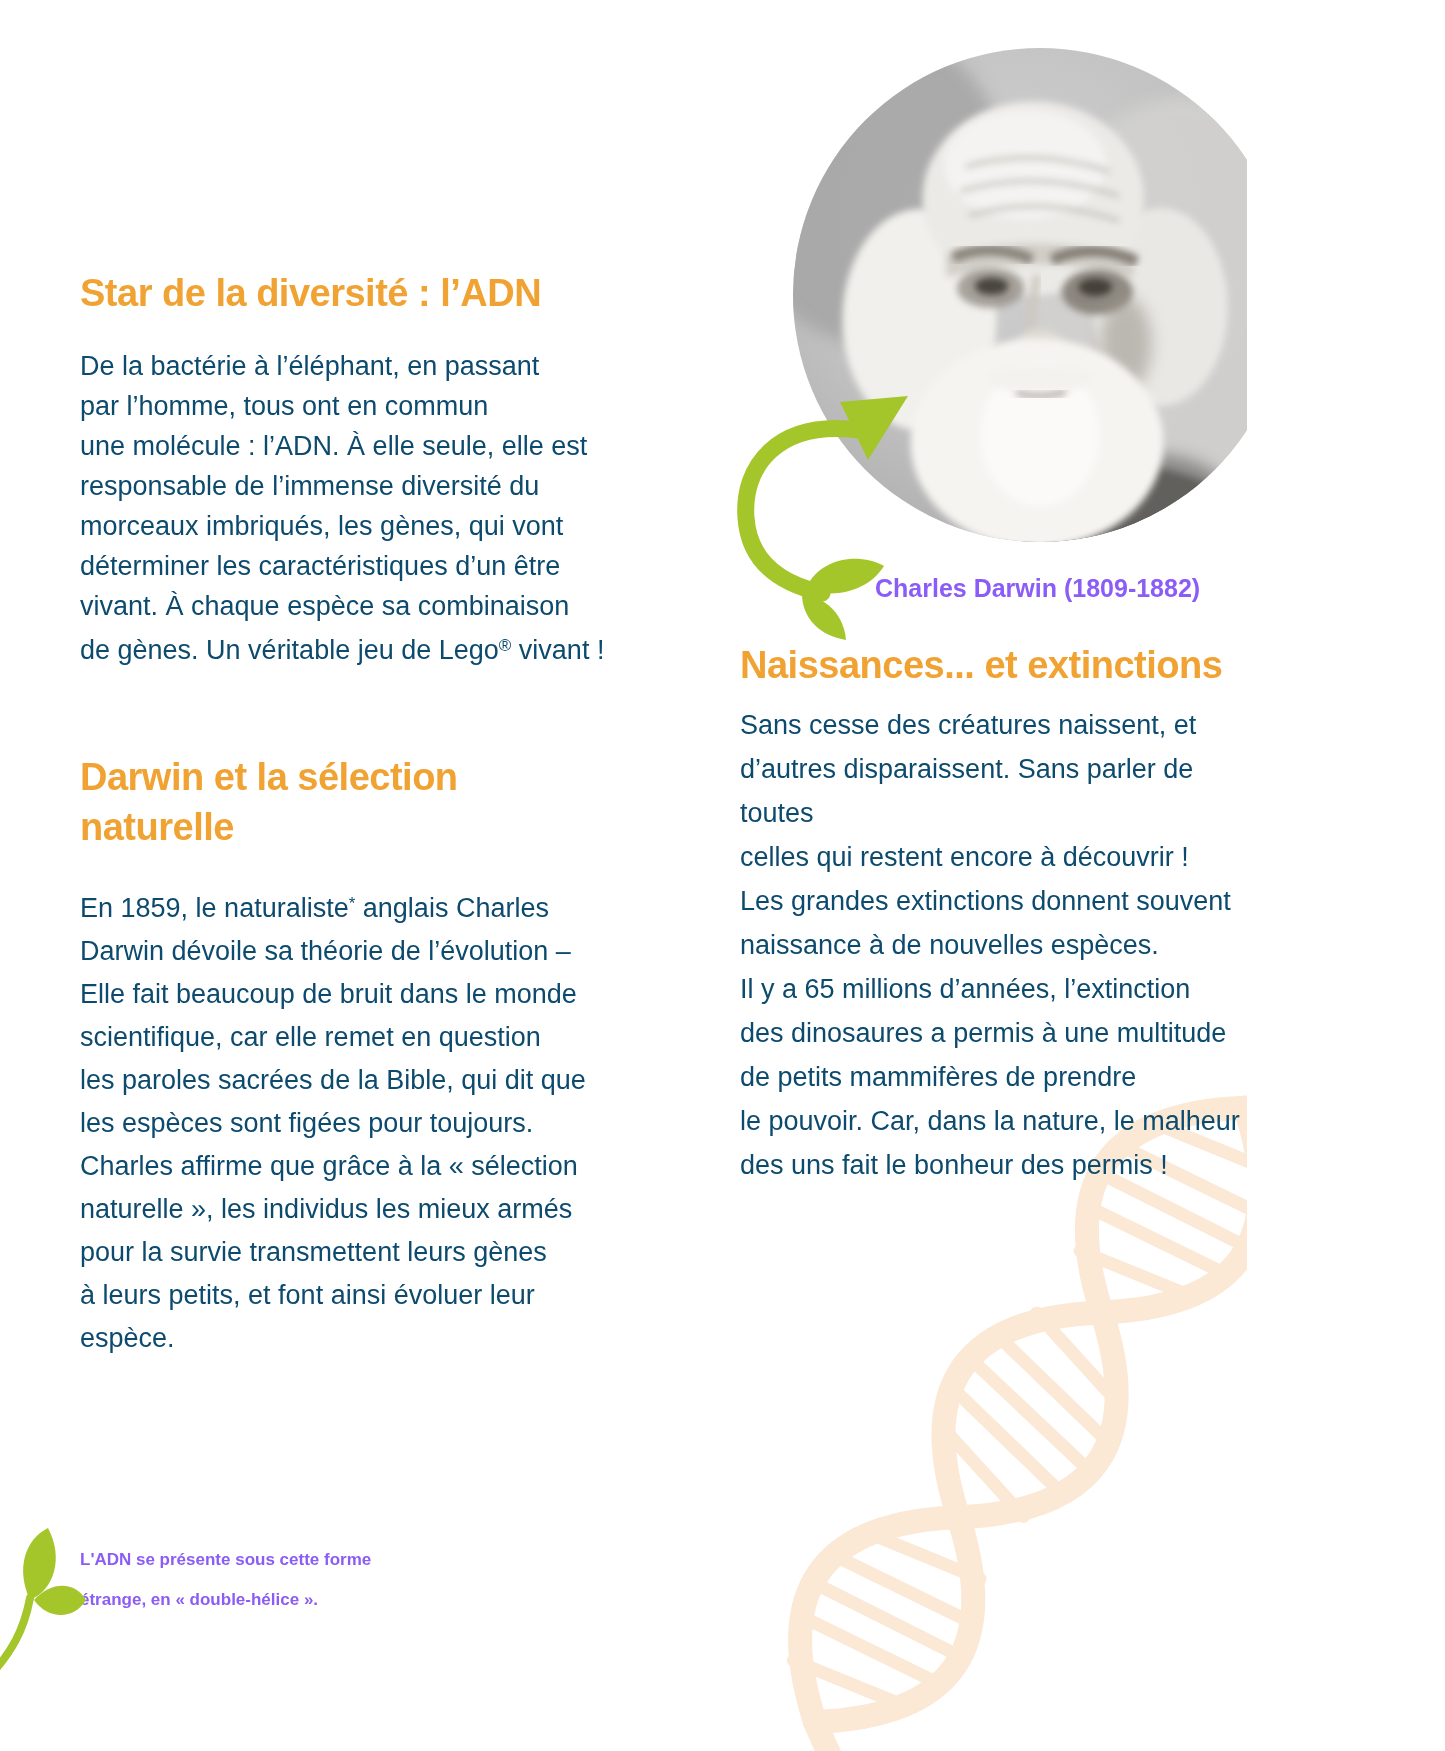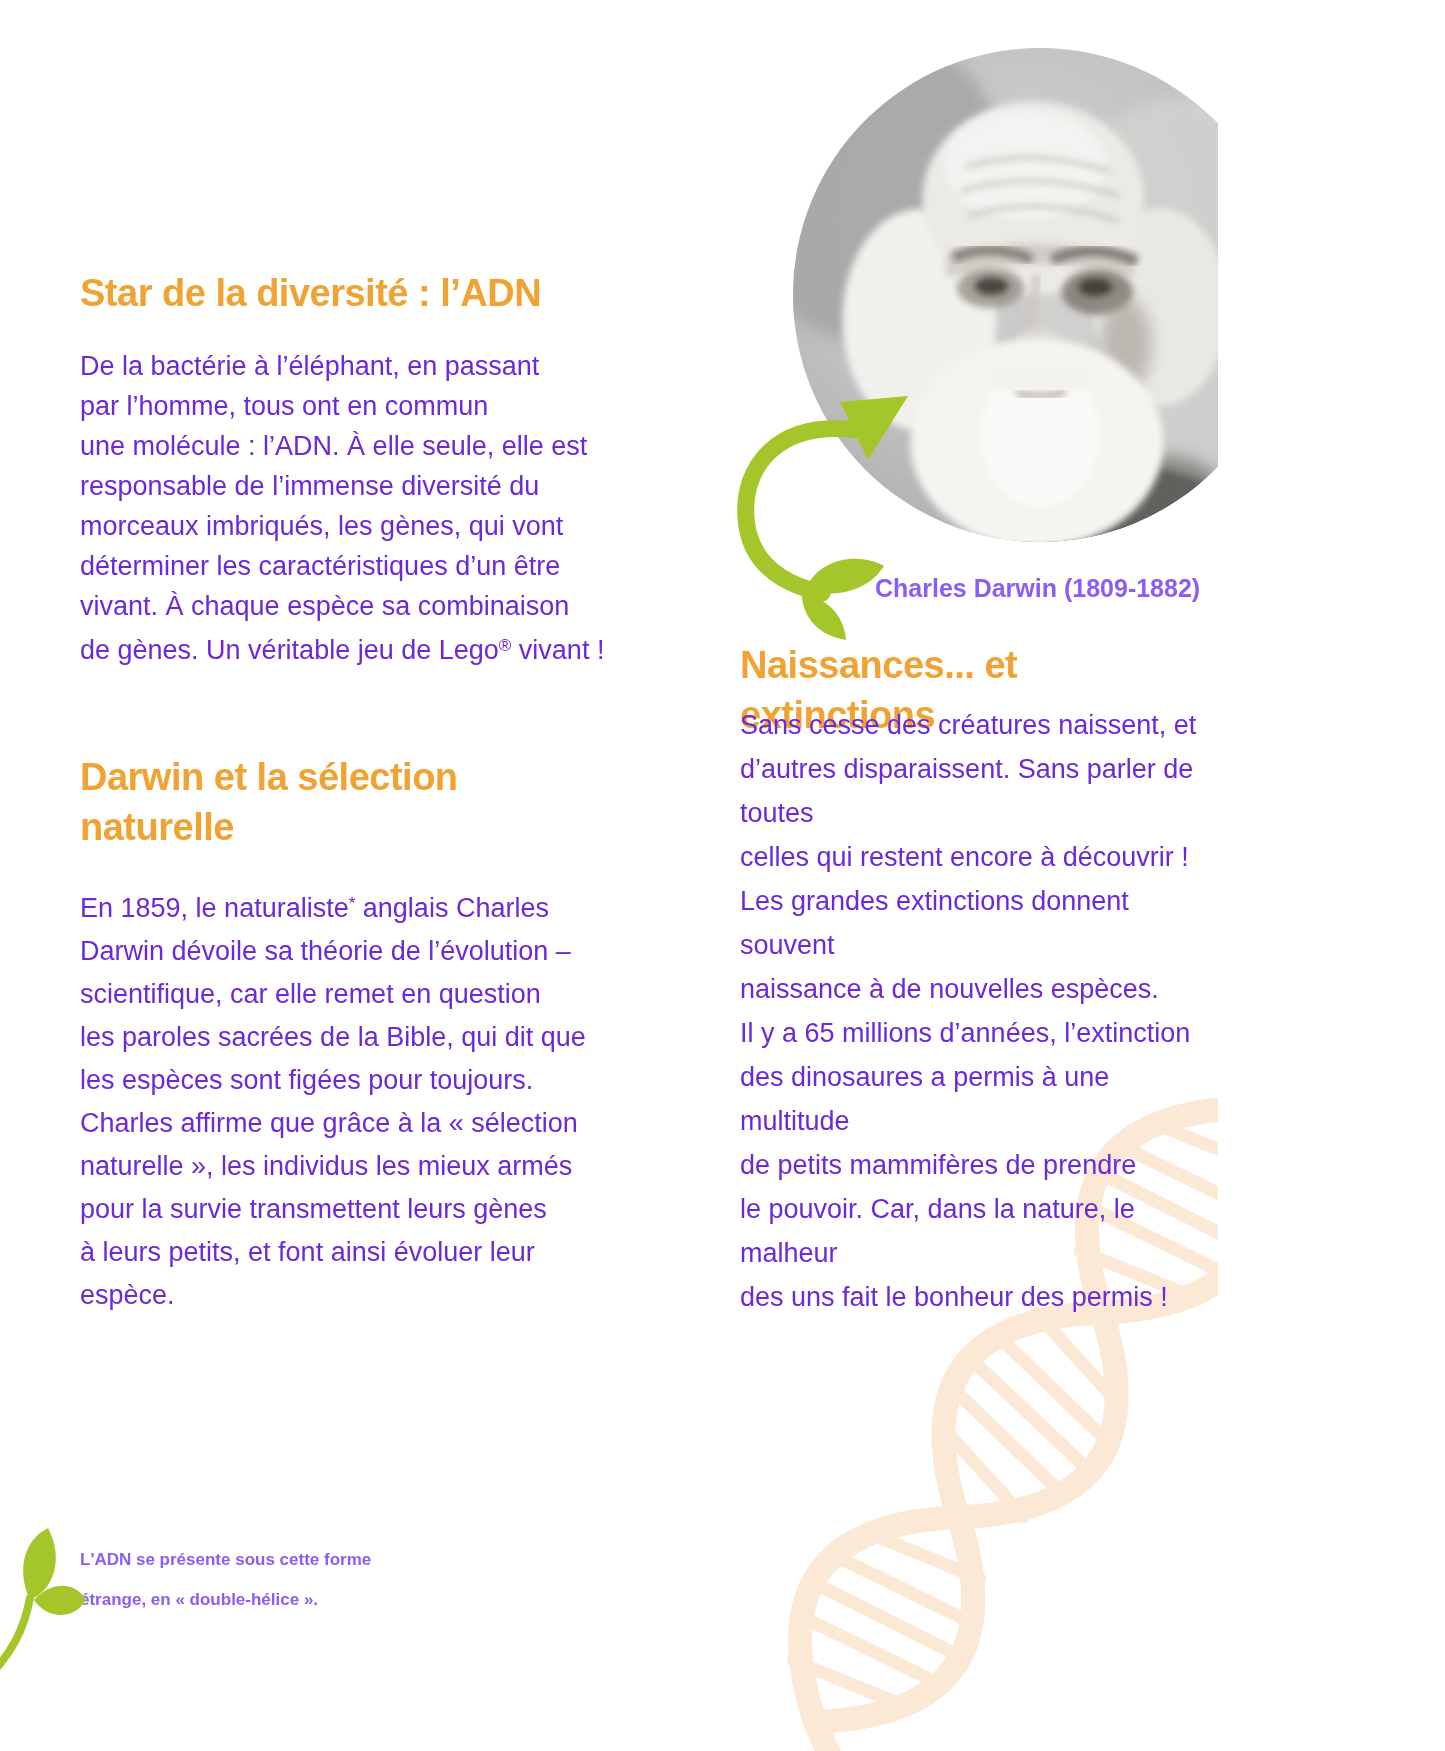--- a/index.html
+++ b/index.html
@@ -1,28 +1,28 @@
 <!DOCTYPE html>
 <html><head>
 <meta charset="utf-8">
 <style>
   html,body{margin:0;padding:0;background:#fff;}
   .page{position:relative;width:1218px;height:1751px;background:#ffffff;overflow:hidden;
-        font-family:"Liberation Sans",sans-serif;color:#1d1d1b;}
+        font-family:"Liberation Sans",sans-serif;color:#1d1d1b;padding-left:29px;}
   svg.layer{position:absolute;left:0;top:0;pointer-events:none;}
   #decor-layer{z-index:0;}
   #photo-wrap{position:absolute;left:793px;top:48px;width:494px;height:494px;border-radius:50%;
               overflow:hidden;z-index:1;}
   .txt{position:absolute;z-index:2;}
   .heading{font-weight:bold;color:#f0a232;font-size:38px;line-height:50px;letter-spacing:-0.5px;
            white-space:pre-line;}
   #heading-adn{left:80px;top:268px;}
   #heading-darwin{left:80px;top:752px;}
   #heading-extinctions{left:740px;top:640px;}
-  .body-par{font-size:27px;color:#6d28d9;}
+  .body-par{font-size:27px;color:#0c4a6e;}
   #par-adn{left:80px;top:346px;line-height:40px;}
   #par-darwin{left:80px;top:882px;line-height:43px;}
   #par-extinctions{left:740px;top:703px;line-height:44px;}
   .sup{font-size:17px;vertical-align:8px;}
   .caption-orange{color:#8b5cf6;font-weight:bold;}
   #caption-helix{left:80px;top:1540px;font-size:17px;line-height:40px;white-space:pre-line;}
   #caption-photo{left:875px;top:574px;font-size:25px;}
   #overlay-layer{z-index:3;}
   #page-number{position:absolute;left:1322px;top:1660px;width:62px;text-align:center;z-index:4;
                color:#14532d;font-size:24px;font-weight:bold;}
@@ -115,20 +115,21 @@
     <div>vivant. À chaque espèce sa combinaison</div>
     <div><span>de gènes. Un véritable jeu de Lego</span><span class="sup">®</span><span> vivant !</span></div>
   </div>
 
   <div class="txt heading" id="heading-darwin">Darwin et la sélection
 naturelle</div>
 
   <div class="txt body-par" id="par-darwin">
     <div><span>En 1859, le naturaliste</span><span class="sup">*</span><span> anglais Charles</span></div>
     <div>Darwin dévoile sa théorie de l’évolution –</div>
+    <div>Elle fait beaucoup de bruit dans le monde</div>
     <div>scientifique, car elle remet en question</div>
     <div>les paroles sacrées de la Bible, qui dit que</div>
     <div>les espèces sont figées pour toujours.</div>
     <div>Charles affirme que grâce à la « sélection</div>
     <div>naturelle », les individus les mieux armés</div>
     <div>pour la survie transmettent leurs gènes</div>
     <div>à leurs petits, et font ainsi évoluer leur</div>
     <div>espèce.</div>
   </div>
 

